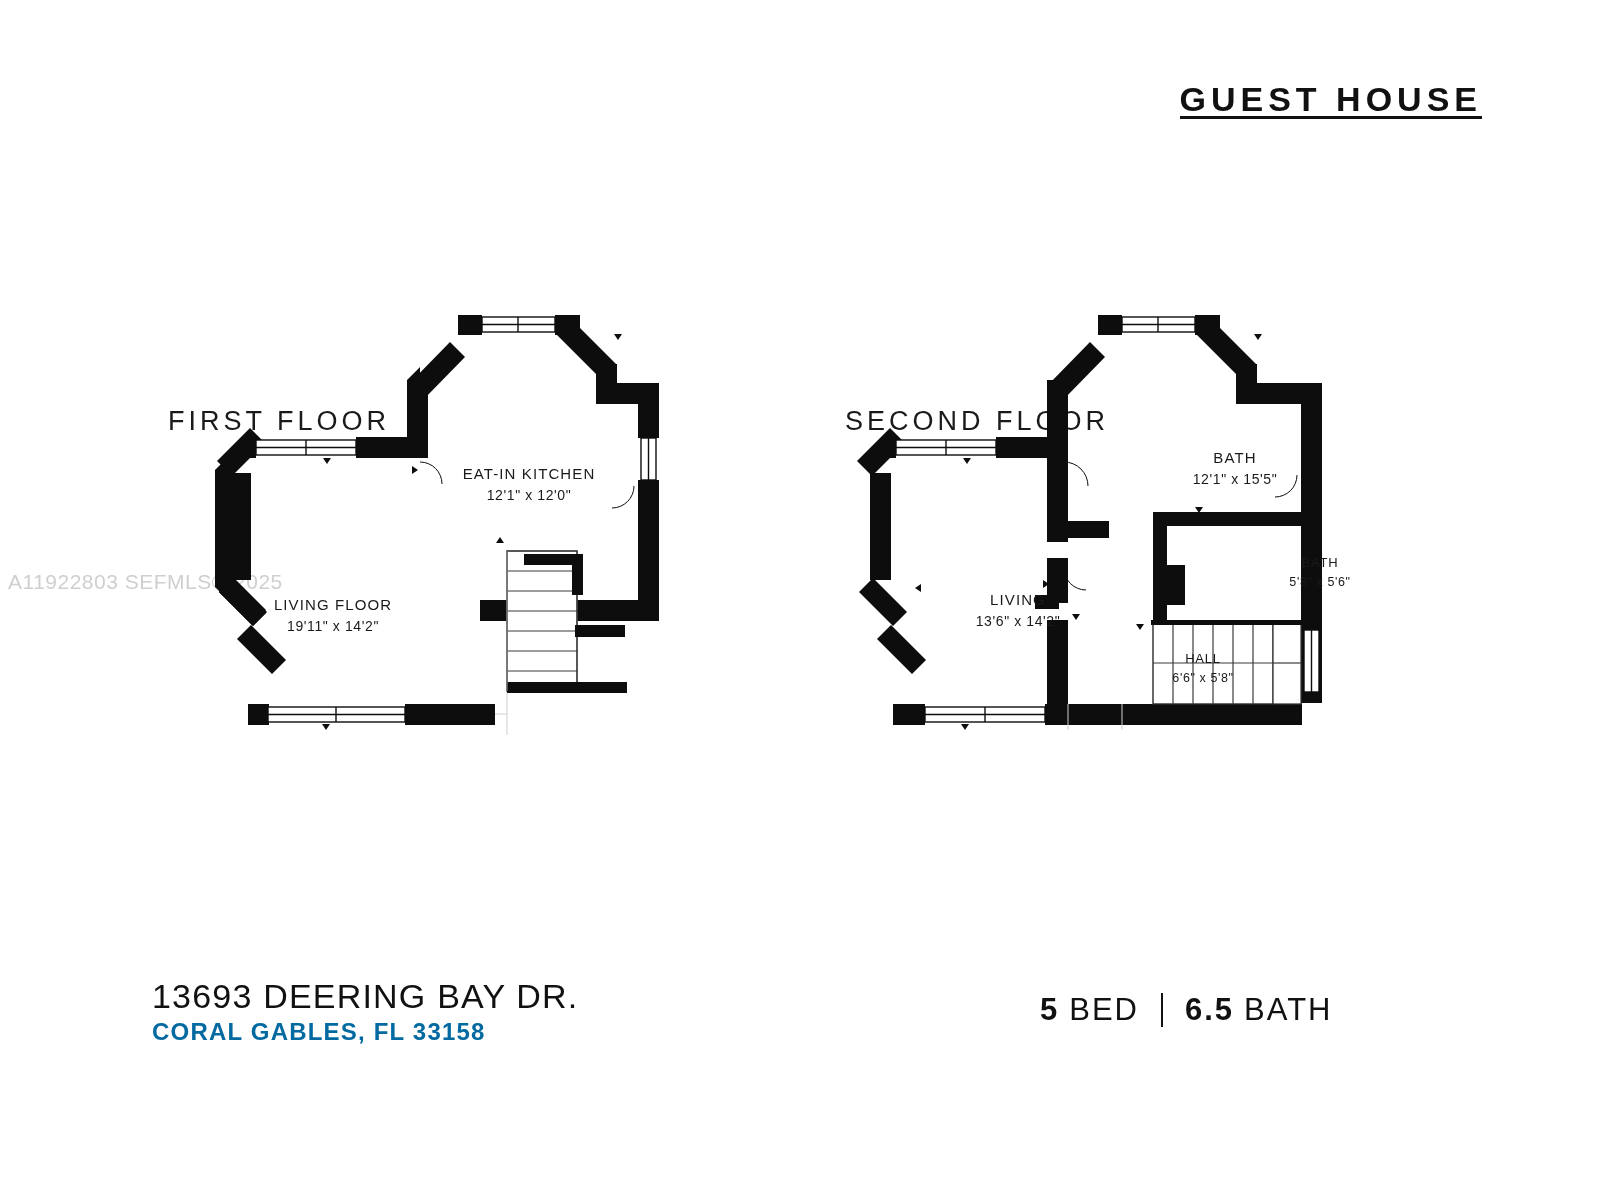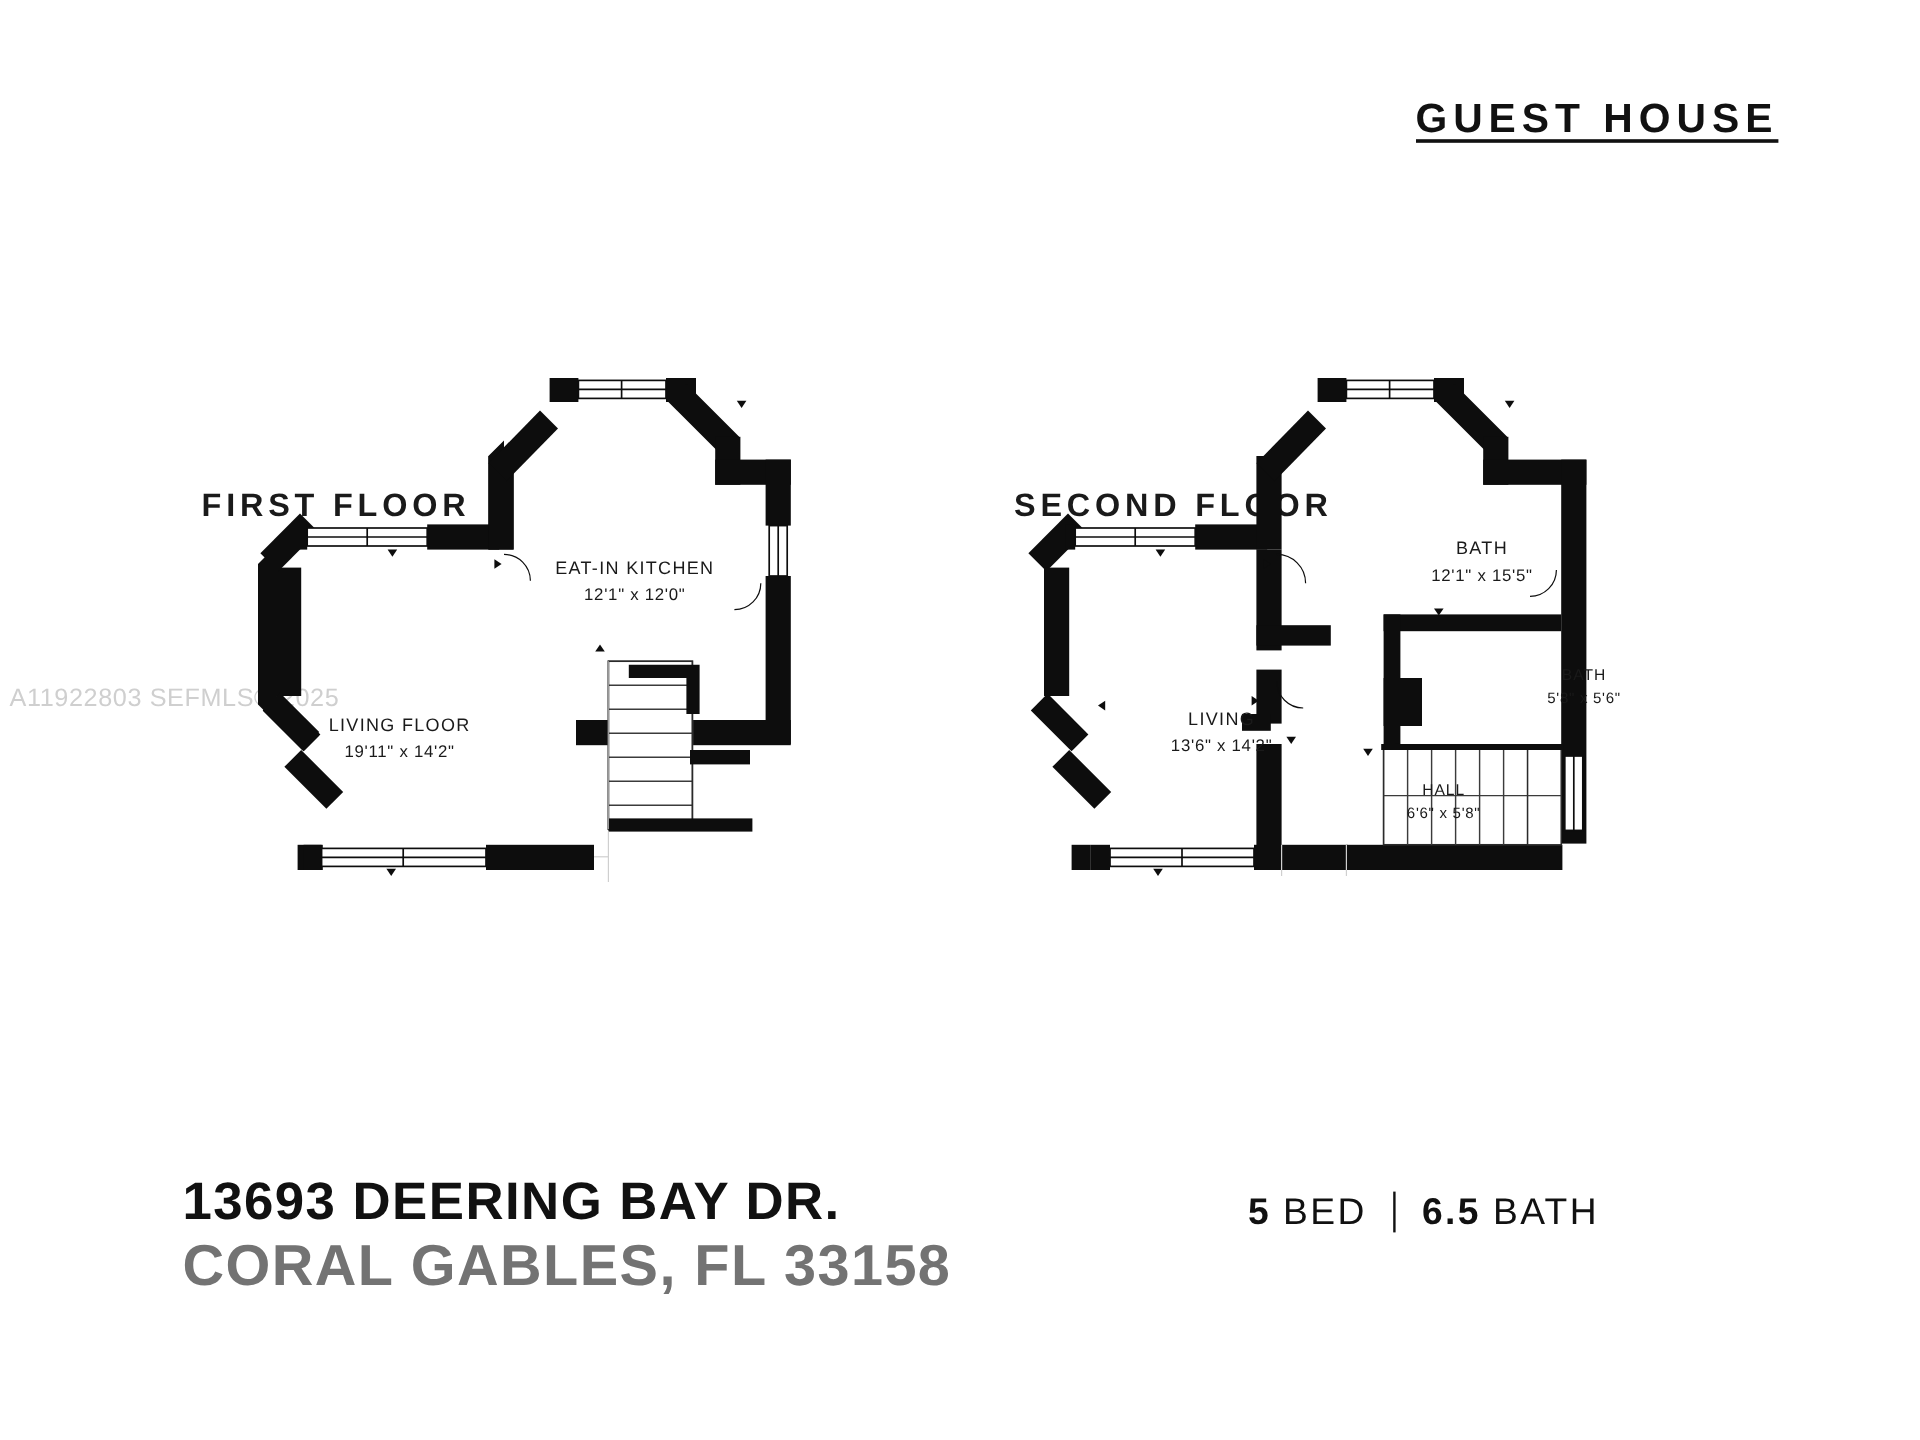--- a/index.html
+++ b/index.html
@@ -27,21 +27,21 @@
     color: #111;
     padding-bottom: 0;
     border-bottom: 3px solid #111;
     line-height: 1;
   }
 
   
   .floor-label {
     position: absolute;
     font-size: 27px;
-    font-weight: 700;
+    font-weight: 400;
     letter-spacing: 4px;
     color: #1a1a1a;
     white-space: nowrap;
   }
   #first-floor-label  { left: 168px; top: 406px; }
   #second-floor-label { left: 845px; top: 406px; }
 
   
   #watermark {
     position: absolute;
@@ -54,31 +54,31 @@
   }
 
   
   #address-block {
     position: absolute;
     left: 152px;
     top: 978px;
     line-height: 1.08;
   }
   #address-line1 {
-    font-size: 44px;
+    font-size: 34px;
+    font-weight: 400;
+    letter-spacing: 1.2px;
+    color: #111;
+    white-space: nowrap;
+  }
+  #address-line2 {
+    font-size: 24px;
     font-weight: 700;
     letter-spacing: 1.2px;
-    color: #111;
-    white-space: nowrap;
-  }
-  #address-line2 {
-    font-size: 48px;
-    font-weight: 700;
-    letter-spacing: 1.2px;
-    color: #737373;
+    color: #0369a1;
     white-space: nowrap;
     margin-top: 4px;
   }
   #stats-block {
     position: absolute;
     left: 1040px;
     top: 992px;
     font-size: 31px;
     letter-spacing: 2px;
     color: #111;

